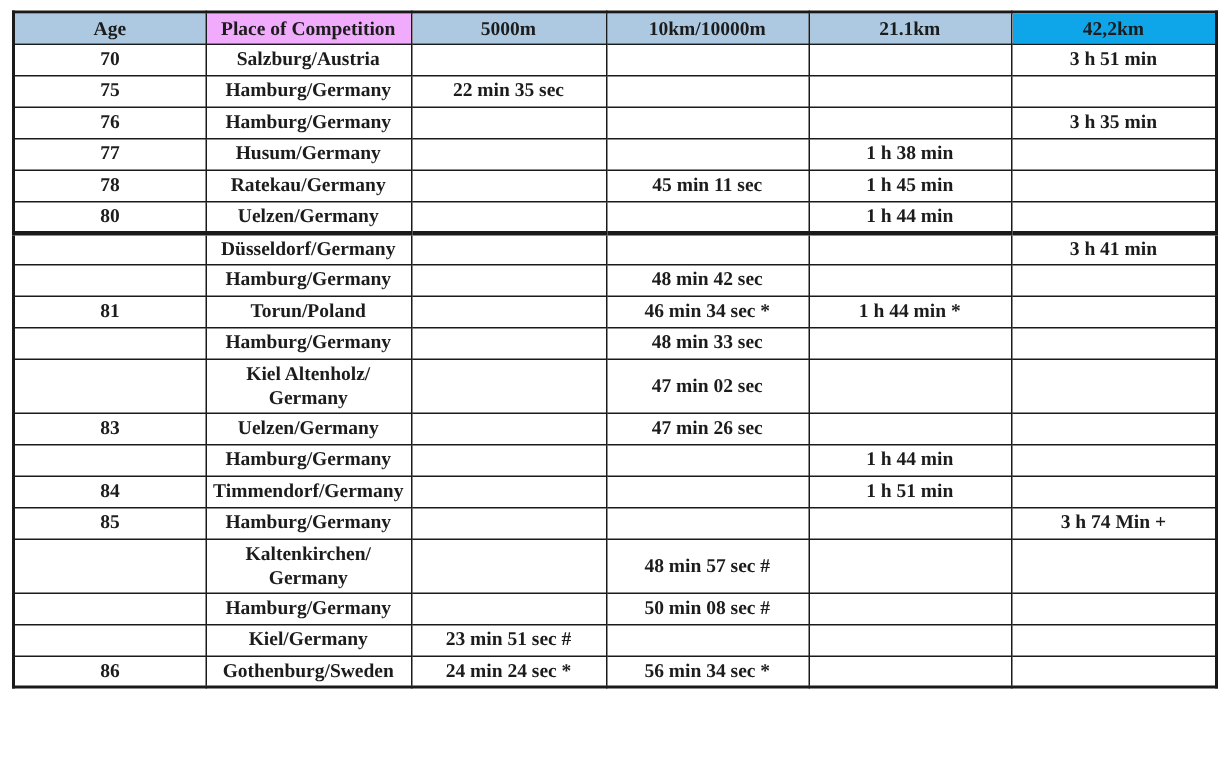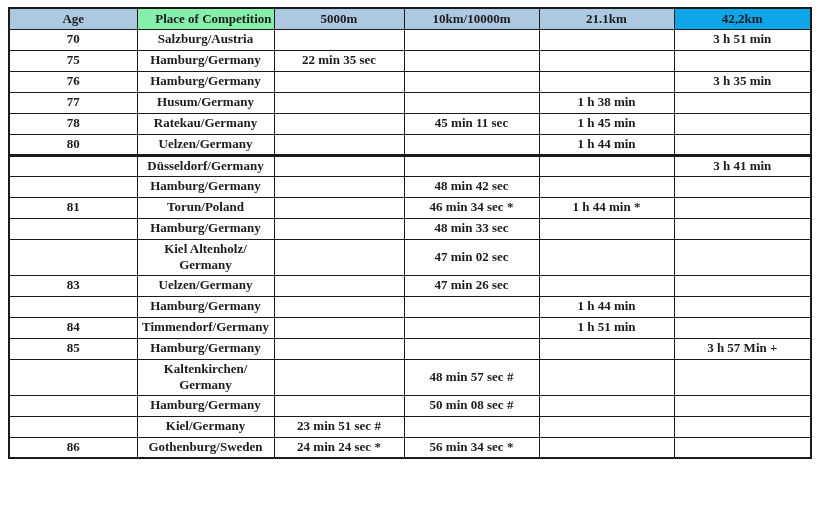--- a/index.html
+++ b/index.html
@@ -49,21 +49,21 @@
       <col style="width:128px">
       <col style="width:137px">
       <col style="width:130px">
       <col style="width:135px">
       <col style="width:135px">
       <col style="width:137px">
     </colgroup>
     <thead>
       <tr>
         <th style="background: rgb(172, 201, 225);">Age</th>
-        <th style="background: #86efac; text-align: right;">Place of Competition</th>
+        <th style="background: #f0abfc;">Place of Competition</th>
         <th style="background: rgb(172, 201, 225);">5000m</th>
         <th style="background: rgb(172, 201, 225); margin-left: 28px;">10km/10000m</th>
         <th style="background: rgb(172, 201, 225);">21.1km</th>
         <th style="background: #0ea5e9;">42,2km</th>
       </tr>
     </thead>
     <tbody id="tbody">
         <tr>
           <td>70</td>
           <td>Salzburg/Austria</td>
@@ -176,21 +176,21 @@
           <td></td>
           <td>1 h 51 min</td>
           <td></td>
         </tr>
         <tr>
           <td>85</td>
           <td>Hamburg/Germany</td>
           <td></td>
           <td></td>
           <td></td>
-          <td>3 h 57 Min +</td>
+          <td>3 h 74 Min +</td>
         </tr>
         <tr class="tall">
           <td></td>
           <td>Kaltenkirchen/
 Germany</td>
           <td></td>
           <td>48 min 57 sec #</td>
           <td></td>
           <td></td>
         </tr>

